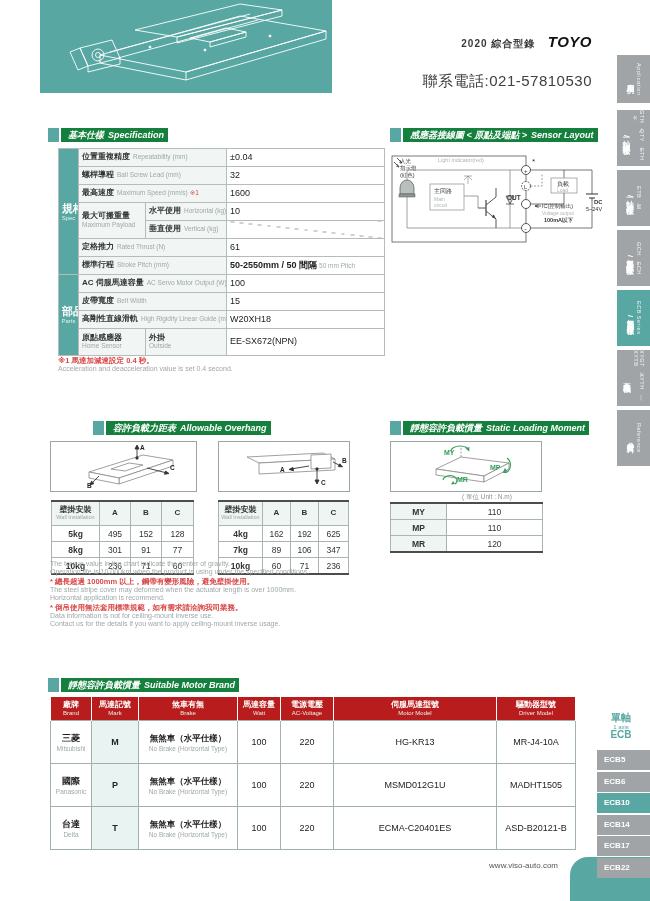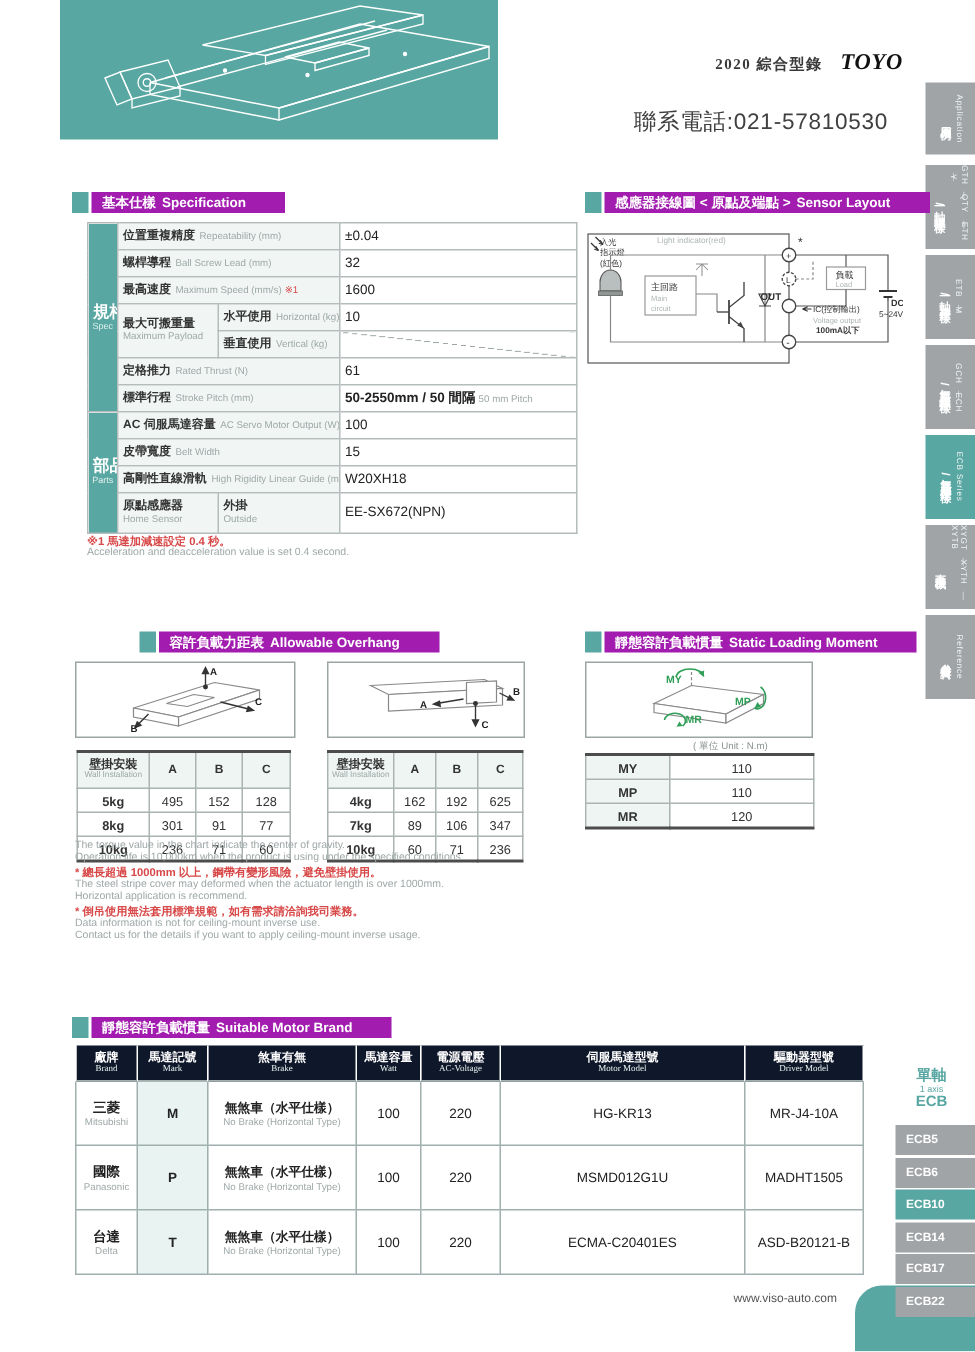--- a/index.html
+++ b/index.html
@@ -2,36 +2,36 @@
 <html><head>
 <meta charset="utf-8">
 <style>
   html,body{margin:0;padding:0;background:#fff;}
   body{font-family:"Liberation Sans","DejaVu Sans",sans-serif;color:#333;}
   .page{position:relative;width:650px;height:901px;background:#fff;overflow:hidden;}
   .abs{position:absolute;}
 
   
   .hero{left:40px;top:0;width:292px;height:93px;background:#58A7A2;}
-  .hdr-right{top:33px;right:48px;text-align:right;font-family:Liberation Serif, serif;}
+  .hdr-right{top:33px;right:58px;text-align:right;}
   .edition{font-size:10px;font-weight:bold;color:#3a3a3a;letter-spacing:1px;}
   .logo{font-size:15px;font-weight:900;font-style:italic;color:#111;letter-spacing:.5px;margin-left:8px;}
   .phone{top:72px;right:58px;font-size:15px;color:#404040;letter-spacing:.5px;}
 
   
   .side-tab{left:617px;width:33px;background:#A0A4A7;display:flex;flex-direction:row;
             align-items:center;justify-content:center;gap:1px;}
   .side-tab.active{background:#58A7A2;}
   .side-tab .zh{writing-mode:vertical-rl;font-size:7.5px;font-weight:bold;color:#fff;letter-spacing:1px;}
   .side-tab .en{writing-mode:vertical-rl;font-size:5.5px;color:#eef4f3;letter-spacing:.5px;}
 
   
   .sec{display:flex;height:14px;align-items:stretch;}
   .sec .sq{width:11px;background:#58A7A2;margin-right:2px;}
-  .sec .bar{background:#a21caf;color:#fff;font-size:9px;line-height:14px;padding:0 26px 0 7px;white-space:nowrap;font-weight:bold;}
+  .sec .bar{background:#15803d;color:#fff;font-size:9px;line-height:14px;padding:0 4px 0 7px;white-space:nowrap;font-weight:bold;font-style:italic;}
   .sec .bar .en{margin-left:4px;}
 
   
   table{border-collapse:collapse;}
   .spec-table{left:58px;top:148px;width:326px;table-layout:fixed;}
   .spec-table td{border:1px solid #b5bcbc;height:17px;padding:0 3px;font-size:8px;
                  white-space:nowrap;overflow:hidden;line-height:1.05;}
   td.group{background:#58A7A2;color:#fff;text-align:center;padding:0;}
   .gzh{display:block;width:13px;margin:0 auto;word-break:break-all;font-size:11px;font-weight:bold;line-height:1.2;}
   .gen{display:block;font-size:6px;color:#e3f1ef;}
@@ -61,22 +61,22 @@
   .unit-note{font-size:6.5px;color:#8b9492;}
   .mo-table td.mlab{background:#eef5f3;font-weight:bold;}
 
   
   .notes{left:50px;top:560px;width:430px;}
   .n-zh{font-size:7.5px;color:#D84848;font-weight:bold;line-height:1.2;}
   .n-en{font-size:7px;color:#9FA8A8;line-height:1.2;}
 
   
   .motor-table{left:50px;top:697px;width:525px;table-layout:fixed;}
-  .motor-table th{background:#0f172a;color:#fff;border:1px solid #fff;border-top:none;border-bottom:none;
-                  font-size:8px;height:21px;font-weight:bold;line-height:1.1;font-family:Liberation Serif, serif;}
+  .motor-table th{background:#b91c1c;color:#fff;border:1px solid #fff;border-top:none;border-bottom:none;
+                  font-size:8px;height:21px;font-weight:bold;line-height:1.1;}
   .motor-table th .en{display:block;font-size:6px;font-weight:normal;color:#e3f1ef;}
   .motor-table td{border:1px solid #9fb0ae;height:40px;text-align:center;font-size:9px;color:#222;}
   .motor-table td .sub{display:block;font-size:6.5px;color:#9FA8A8;}
   .motor-table td.mark{background:#e9f3f1;font-weight:bold;}
   .motor-table td b{font-size:9px;}
 
   
   .ecb-head{left:598px;top:713px;width:46px;text-align:center;color:#58A7A2;line-height:1.05;}
   .ecb-head .s1{font-size:10px;font-weight:bold;display:block;}
   .ecb-head .s2{font-size:6px;display:block;}

